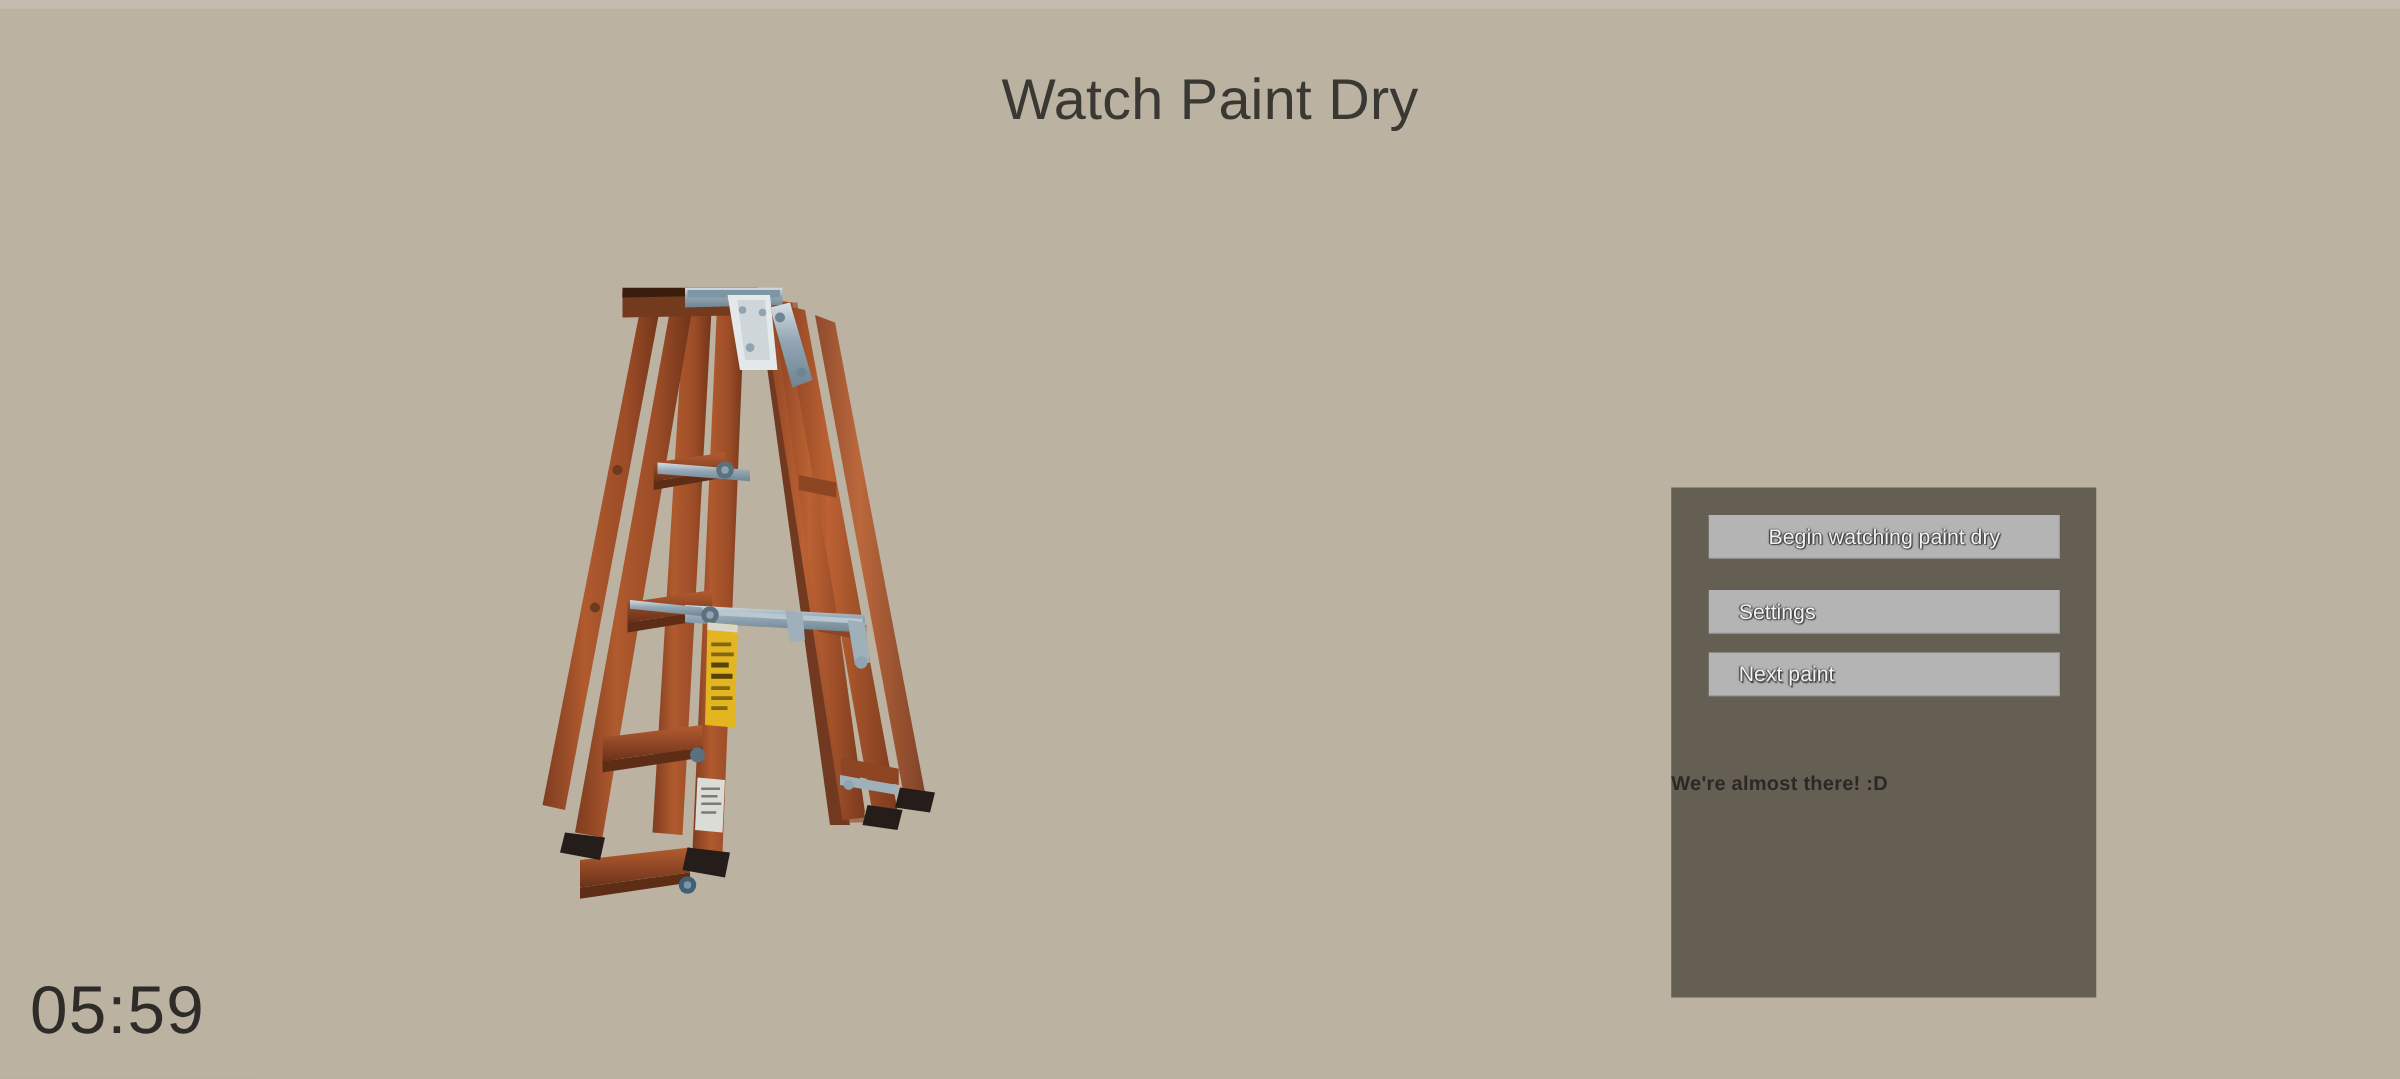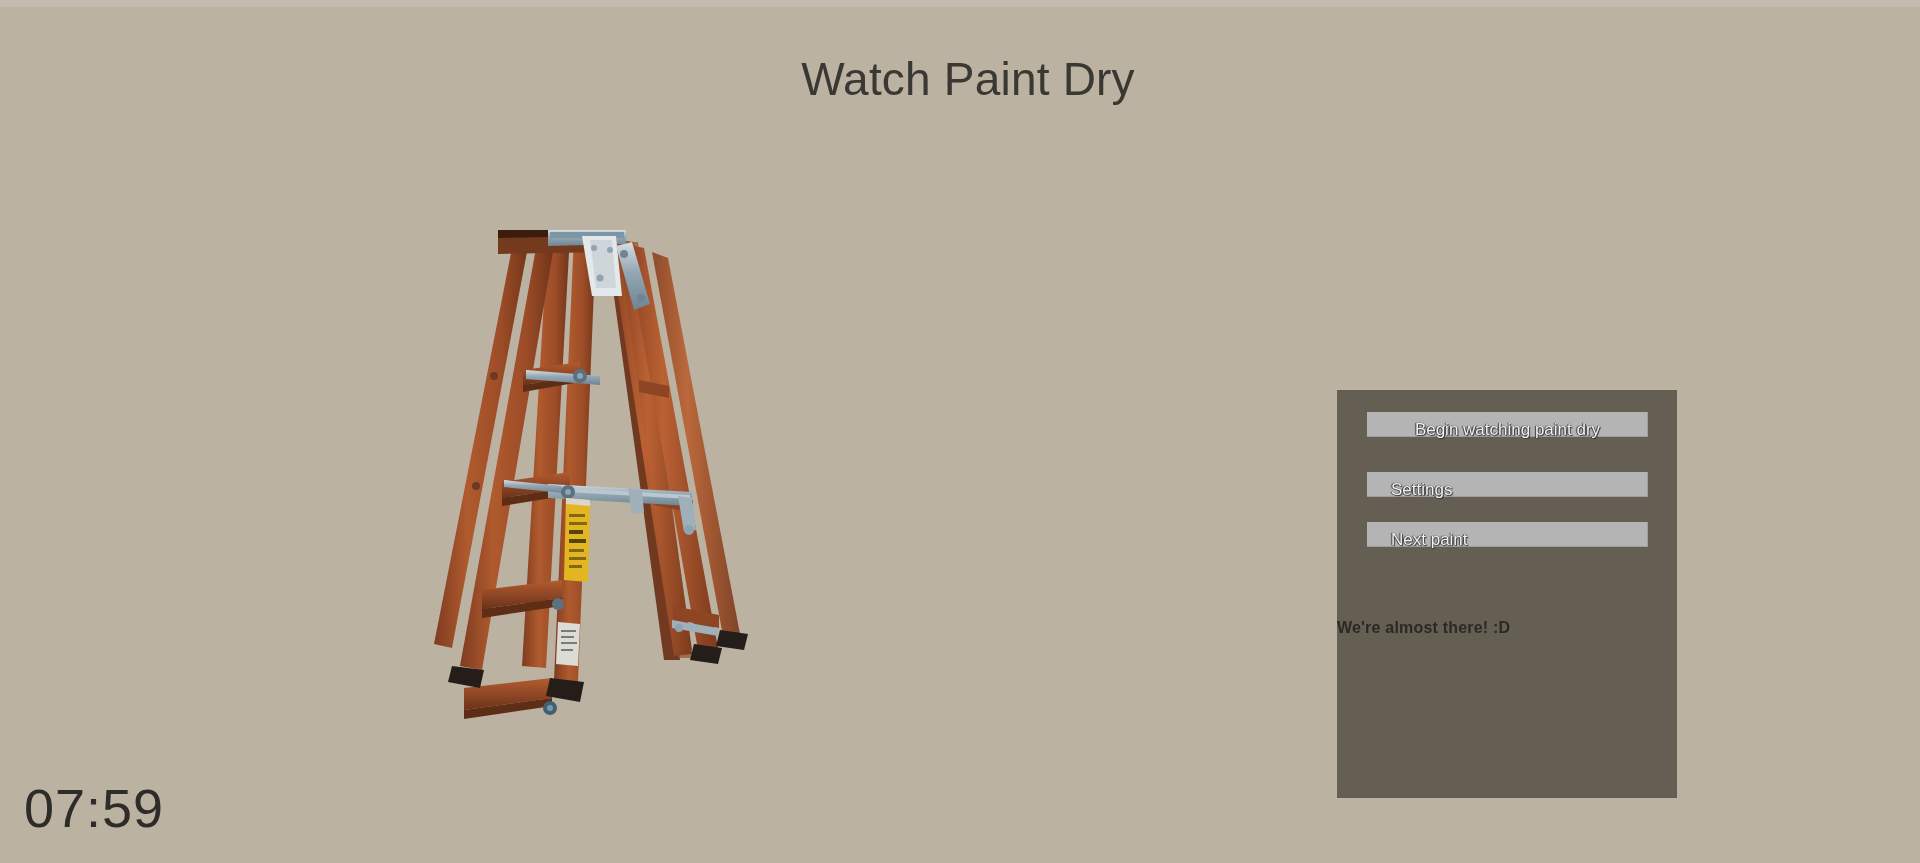--- a/index.html
+++ b/index.html
@@ -56,21 +56,21 @@
     left: 1337px;
     top: 390px;
     width: 340px;
     height: 408px;
     background: #645e53;
   }
   .menu-button {
     position: absolute;
     left: 30px;
     width: 281px;
-    height: 25px;
+    height: 35px;
     background: #b4b4b4;
     border: none;
     padding: 0;
     cursor: pointer;
     box-shadow: inset -1px -1px 0 rgba(0,0,0,0.12);
   }
   .menu-button .btn-label {
     display: block;
     font-size: 17px;
     color: #f2f2f2;
@@ -284,15 +284,15 @@
       <span class="btn-label">Settings</span>
     </button>
 
     <button class="menu-button left" id="btn-nextsong">
       <span class="btn-label">Next paint</span>
     </button>
 
     <div class="panel-status">We're almost there! :D</div>
   </div>
 
-  <div class="timer">07:59</div>
+  <div class="timer">05:59</div>
 
 </div>
 
 </body></html>

